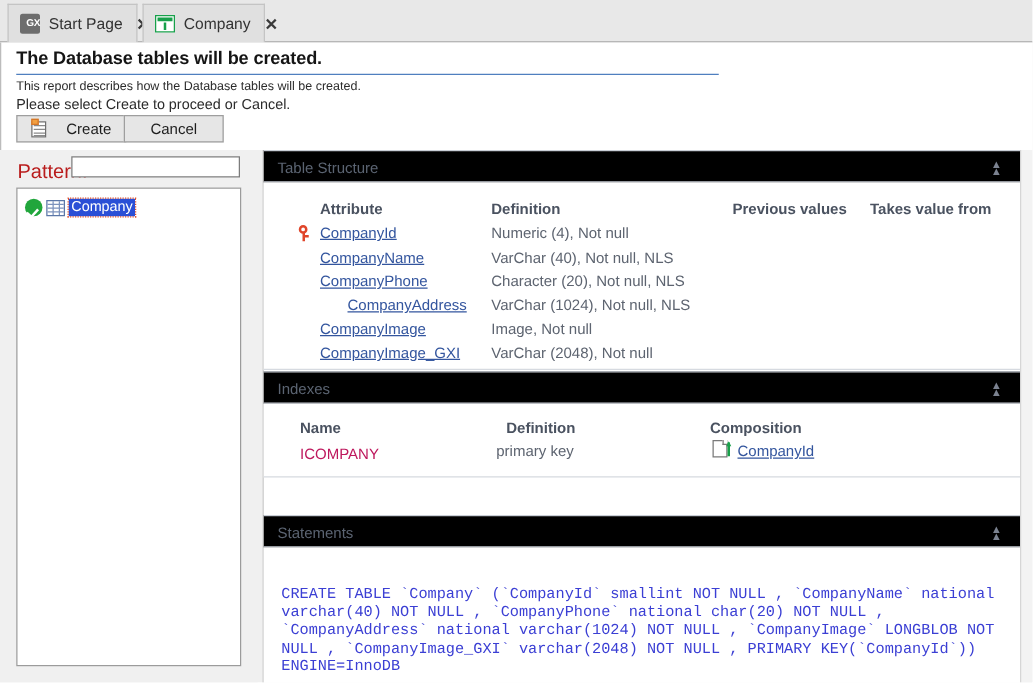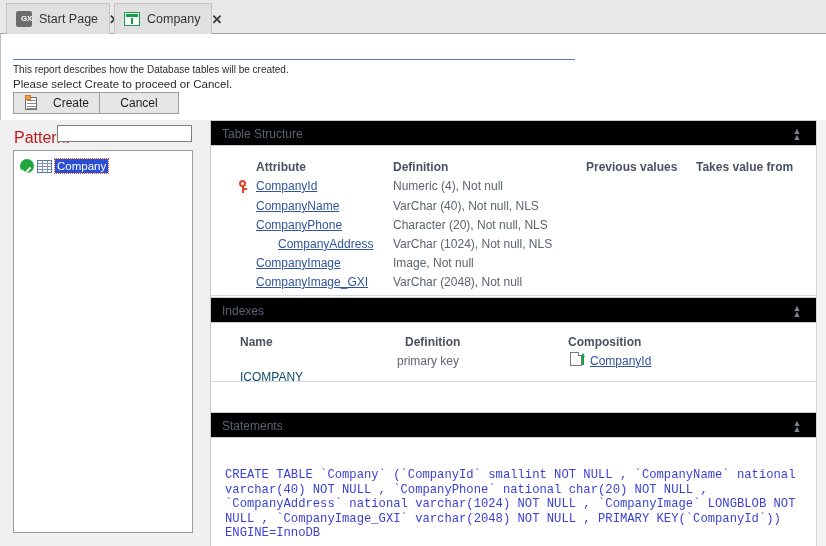--- a/index.html
+++ b/index.html
@@ -115,20 +115,21 @@
 
     <div class="tab" style="left:114px;width:98px;">
       <span class="ico ico-grid"></span>
       <span class="tlabel">Company</span>
       <span class="tclose">✕</span>
     </div>
 
   </div>
 
   <div class="header">
+    <div class="rtitle">The Database tables will be created.</div>
     <div class="rrule"></div>
     <div class="rline1">This report describes how the Database tables will be created.</div>
     <div class="rline2">Please select Create to proceed or Cancel.</div>
 
     <div class="btn btn-create">
       <span class="ico ico-doc"></span>
       <span>Create</span>
     </div>
     <div class="btn btn-cancel" style="left:98px;">
       <span>Cancel</span>
@@ -201,21 +202,21 @@
             <span>▲</span>
             <span>▲</span>
           </span>
       </div>
       <div class="sect-body" style="height:59px;">
         <div class="colh" style="left:29px;top:12px;">Name</div>
         <div class="colh" style="left:194px;top:12px;">Definition</div>
         <div class="colh" style="left:357px;top:12px;">Composition</div>
 
         <div>
-          <span class="cell" style="left:29px;top:47px;color:#0c4a6e;">ICOMPANY</span>
+          <span class="cell" style="left:29px;top:33px;color:#be185d;">ICOMPANY</span>
           <span class="cell" style="left:186px;top:31px;text-align:center;">primary key</span>
           <span class="ico-page" style="left:359px;top:29px;">
               <span class="arr"></span>
             </span>
           <a class="link" style="position:absolute;left:379px;top:31px;">CompanyId</a>
         </div>
       </div>
     </div>
 
     <div class="sect" style="top:272px;margin-top:20px;">

